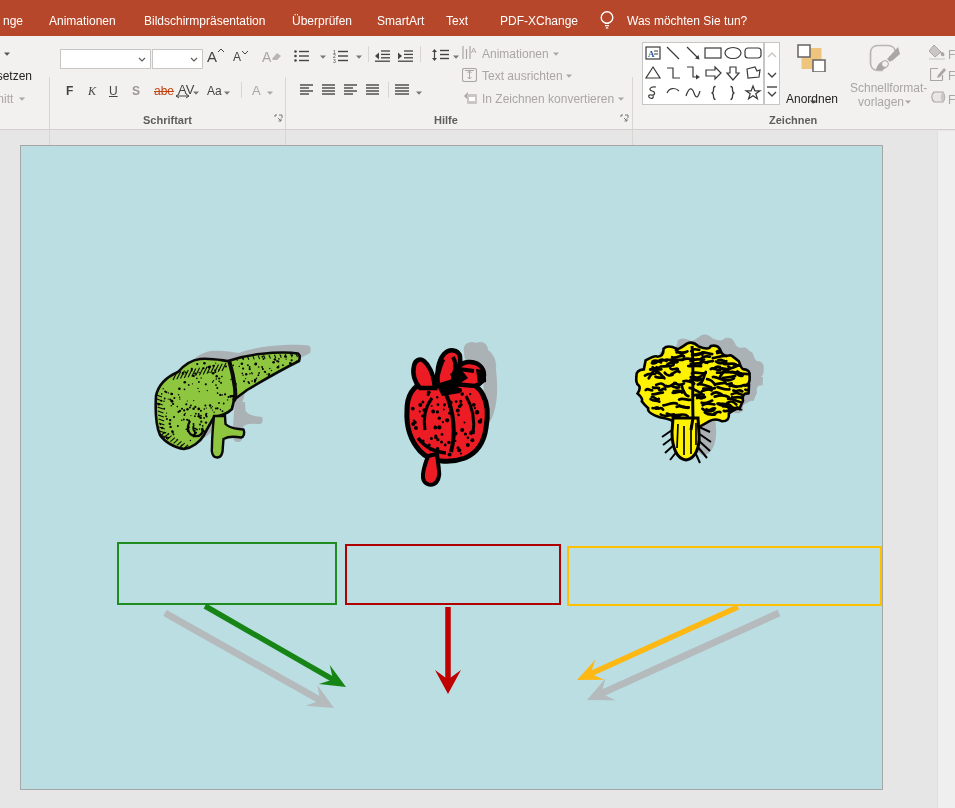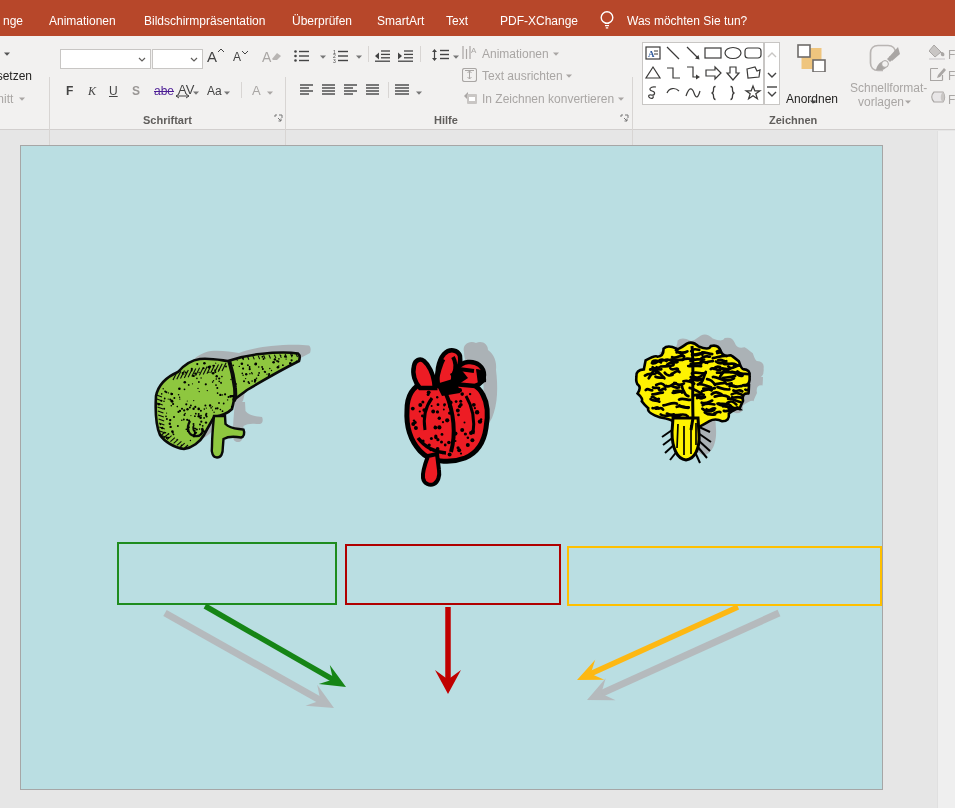--- a/index.html
+++ b/index.html
@@ -55,21 +55,21 @@
     </svg>
   <div class="gtxt" style="left:262px;top:13px;font-size:14px">A</div>
   <svg class="abs" style="left:270px;top:15px" width="12" height="10" viewBox="0 0 12 10">
       <path d="M2,8 L7,2 L11,5 L7,9 L3,9 Z" fill="#b8b5b3"></path>
     </svg>
 
   <div class="dtxt" style="left:66px;top:48px;font-weight:bold;color:#444">F</div>
   <div class="dtxt" style="left:88px;top:48px;font-style:italic;color:#444;font-family:'Liberation Serif'">K</div>
   <div class="dtxt" style="left:109px;top:48px;text-decoration:underline;color:#444">U</div>
   <div class="dtxt" style="left:132px;top:48px;color:#9a9795;font-weight:bold">S</div>
-  <div class="dtxt" style="left:154px;top:48px;text-decoration:line-through;color:#4c1d95">abe</div>
+  <div class="dtxt" style="left:154px;top:48px;text-decoration:line-through;color:#c2410c">abe</div>
   <div class="dtxt" style="left:178px;top:46px;font-size:13px;color:#444">AV</div>
   <svg class="abs" style="left:176px;top:57px" width="13" height="6" viewBox="0 0 13 6">
       <path d="M0,3 L13,3 M0,3 L3,1 M0,3 L3,5 M13,3 L10,1 M13,3 L10,5" stroke="#444" stroke-width="1" fill="none"></path>
     </svg>
     <svg style="position:absolute;left:193px;top:55px" width="6" height="4" viewBox="0 0 6 4">
       <path d="M0,0.5 L6,0.5 L3,3.8 Z" fill="#777"></path>
     </svg>
   <div class="dtxt" style="left:207px;top:48px;color:#444">Aa</div>
     <svg style="position:absolute;left:224px;top:55px" width="6" height="4" viewBox="0 0 6 4">
       <path d="M0,0.5 L6,0.5 L3,3.8 Z" fill="#777"></path>

